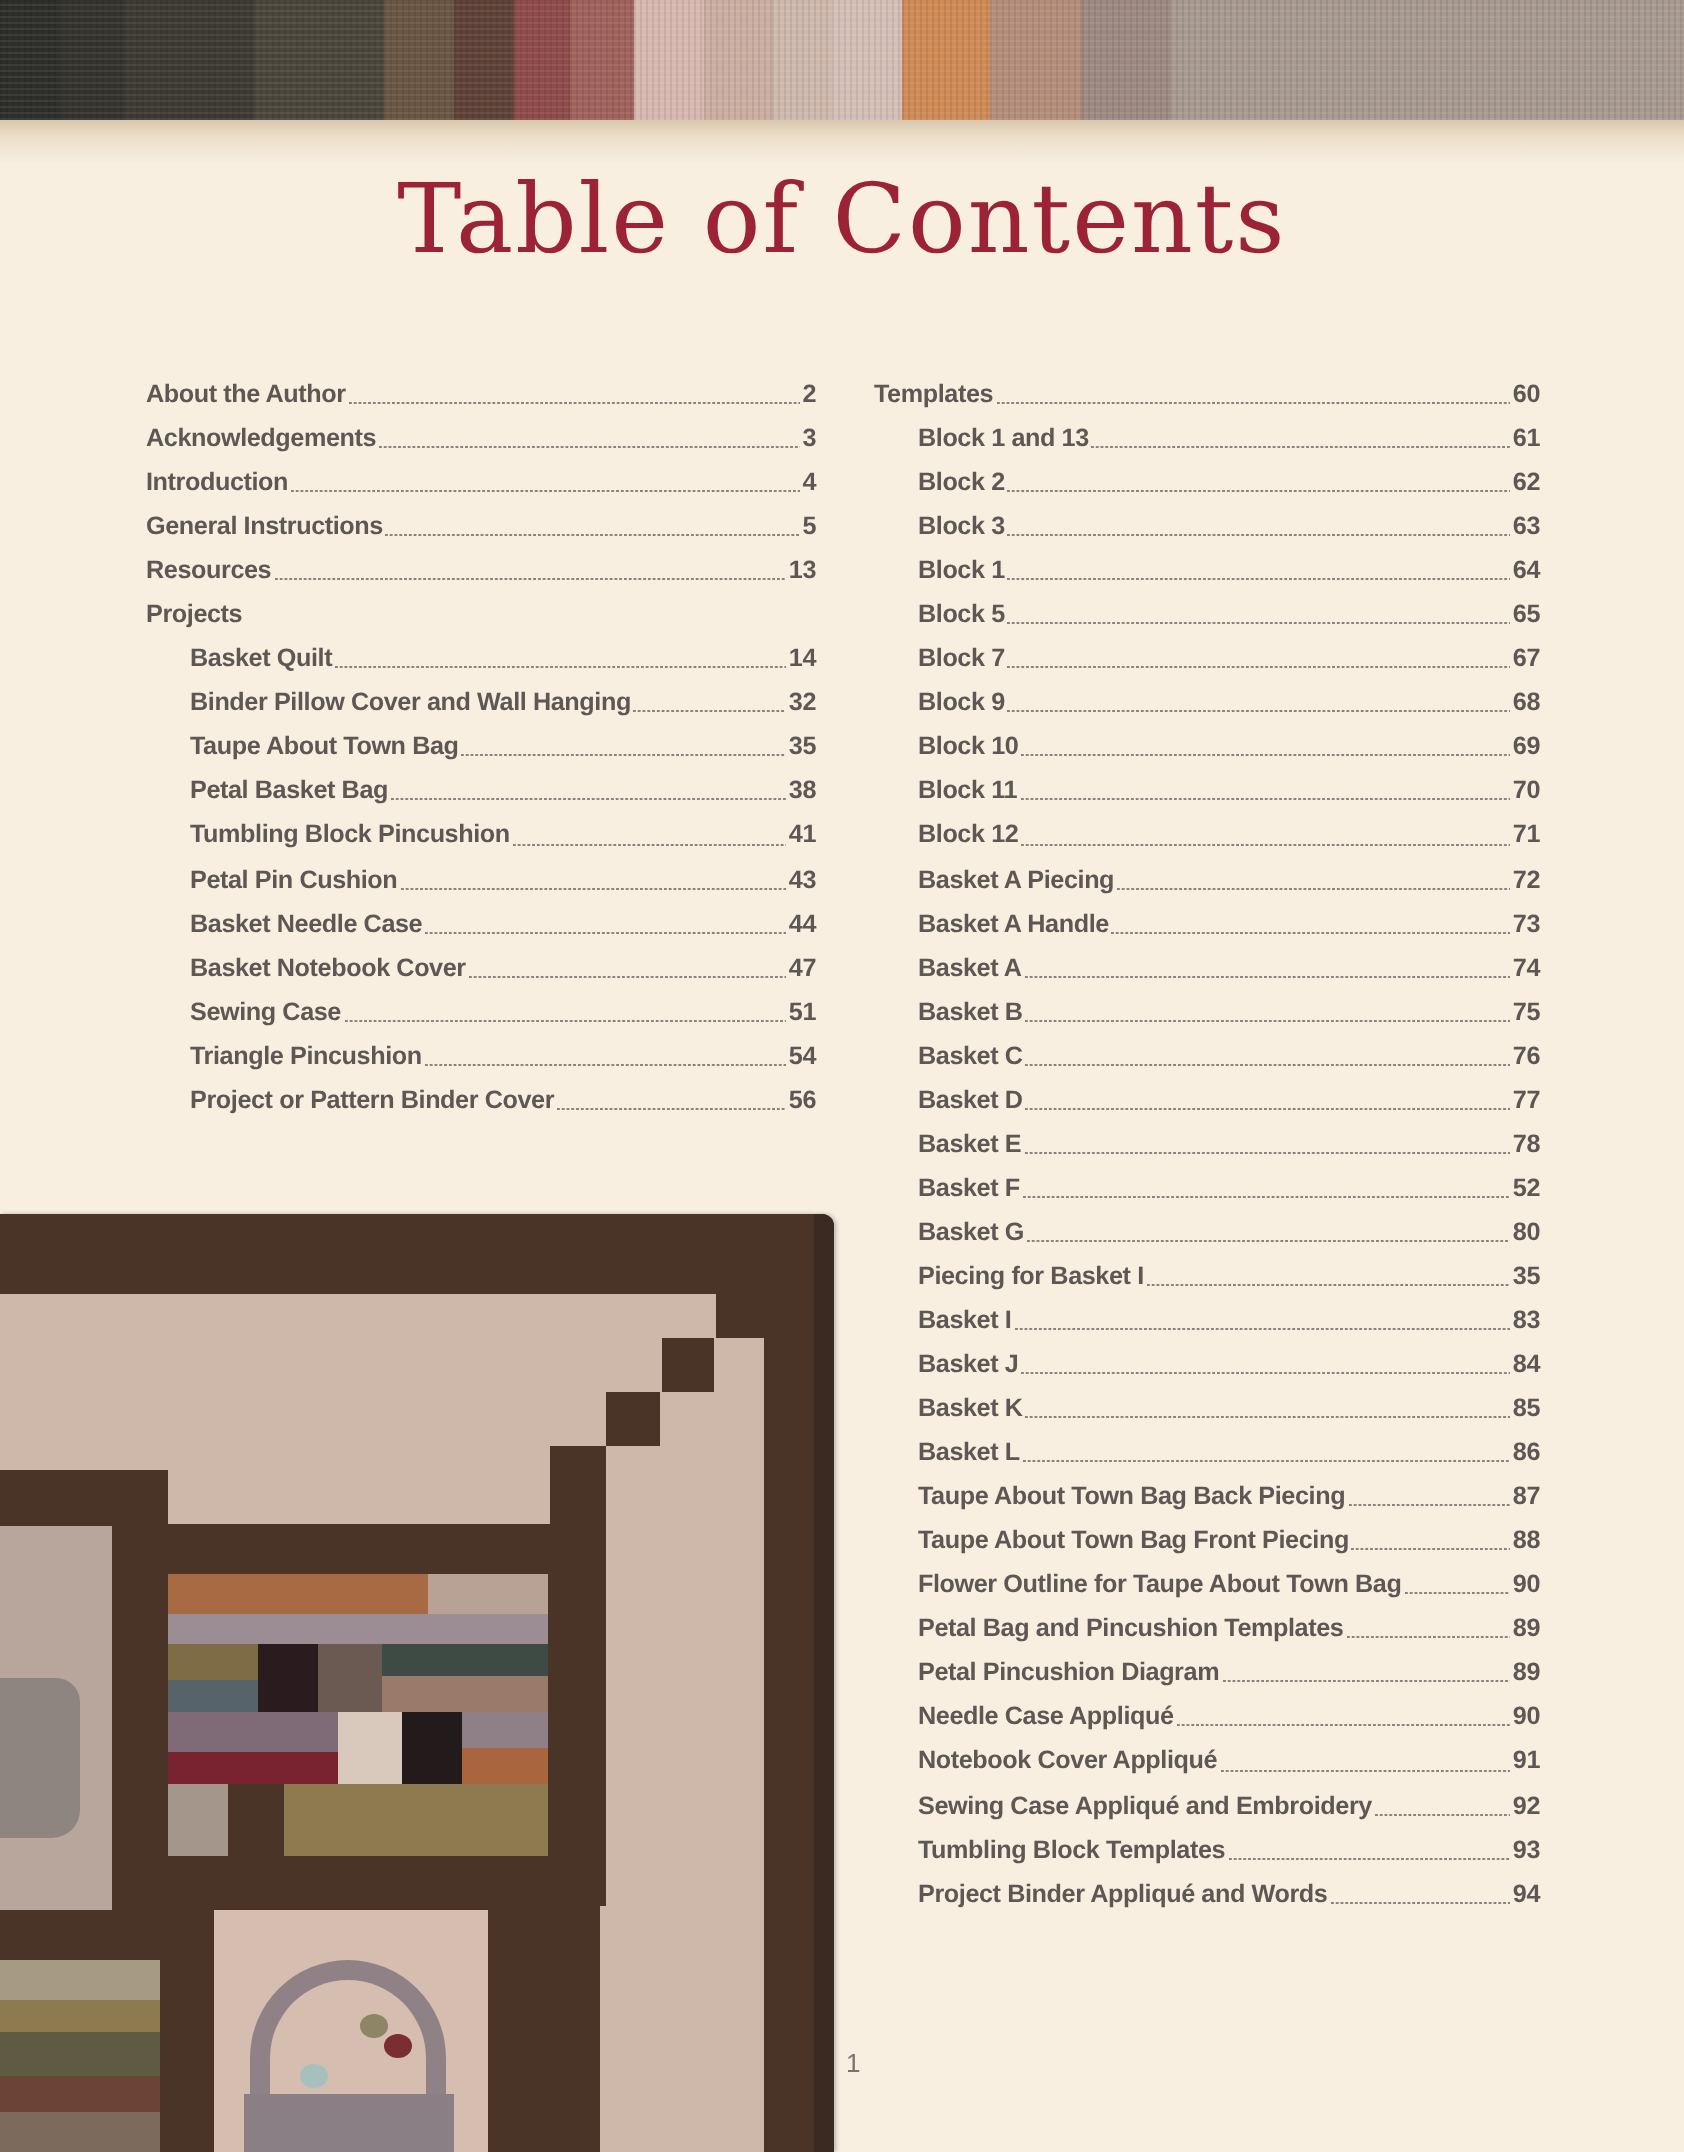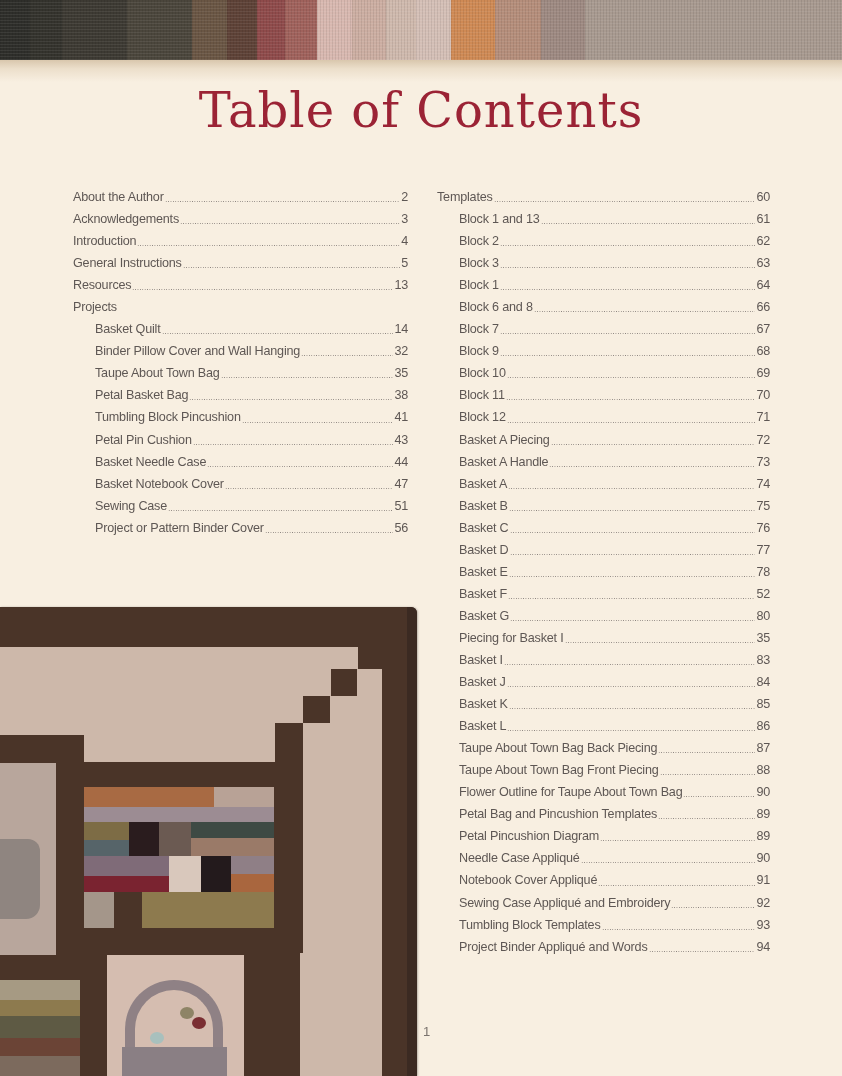--- a/index.html
+++ b/index.html
@@ -25,21 +25,21 @@
       position: absolute; left: 0; top: 60px; width: 842px; height: 22px;
       background: linear-gradient(to bottom, #d9c7ad 0%, #ecdfcb 40%, #f8efe1 100%);
     }
     .title {
       position: absolute; left: 0; top: 82px; width: 842px; text-align: center;
       font-family: "DejaVu Serif", "Liberation Serif", serif;
       font-size: 48px; color: #9b2335; letter-spacing: 1px; font-weight: normal;
       margin: 0;
     }
     
-    .toc-col { position: absolute; top: 186px; }
+    .toc-col { position: absolute; top: 186px; font-weight: bold; }
     .toc-left { left: 73px; width: 335px; }
     .toc-right { left: 437px; width: 333px; }
     .toc-entry {
       display: flex; align-items: baseline; height: 22.05px; line-height: 22px;
       font-size: 12.6px; color: #5e5754; letter-spacing: -0.2px;
       white-space: nowrap; cursor: pointer;
     }
     .toc-entry.sub { padding-left: 22px; }
     .toc-entry .label { flex: 0 0 auto; }
     .toc-entry .leader {
@@ -156,20 +156,25 @@
       <span class="label">Basket Notebook Cover</span>
       <span class="leader"></span>
       <span class="page">47</span>
     </div>
     <div class="toc-entry sub">
       <span class="label">Sewing Case</span>
       <span class="leader"></span>
       <span class="page">51</span>
     </div>
     <div class="toc-entry sub">
+      <span class="label">Triangle Pincushion</span>
+      <span class="leader"></span>
+      <span class="page">54</span>
+    </div>
+    <div class="toc-entry sub">
       <span class="label">Project or Pattern Binder Cover</span>
       <span class="leader"></span>
       <span class="page">56</span>
     </div>
   </div>
 <div class="toc-col toc-right" id="toc-right">
     <div class="toc-entry">
       <span class="label">Templates</span>
       <span class="leader"></span>
       <span class="page">60</span>
@@ -188,23 +193,23 @@
       <span class="label">Block 3</span>
       <span class="leader"></span>
       <span class="page">63</span>
     </div>
     <div class="toc-entry sub">
       <span class="label">Block 1</span>
       <span class="leader"></span>
       <span class="page">64</span>
     </div>
     <div class="toc-entry sub">
-      <span class="label">Block 6 and 8</span>
-      <span class="leader"></span>
-      <span class="page">66</span>
+      <span class="label">Block 5</span>
+      <span class="leader"></span>
+      <span class="page">65</span>
     </div>
     <div class="toc-entry sub">
       <span class="label">Block 7</span>
       <span class="leader"></span>
       <span class="page">67</span>
     </div>
     <div class="toc-entry sub">
       <span class="label">Block 9</span>
       <span class="leader"></span>
       <span class="page">68</span>

